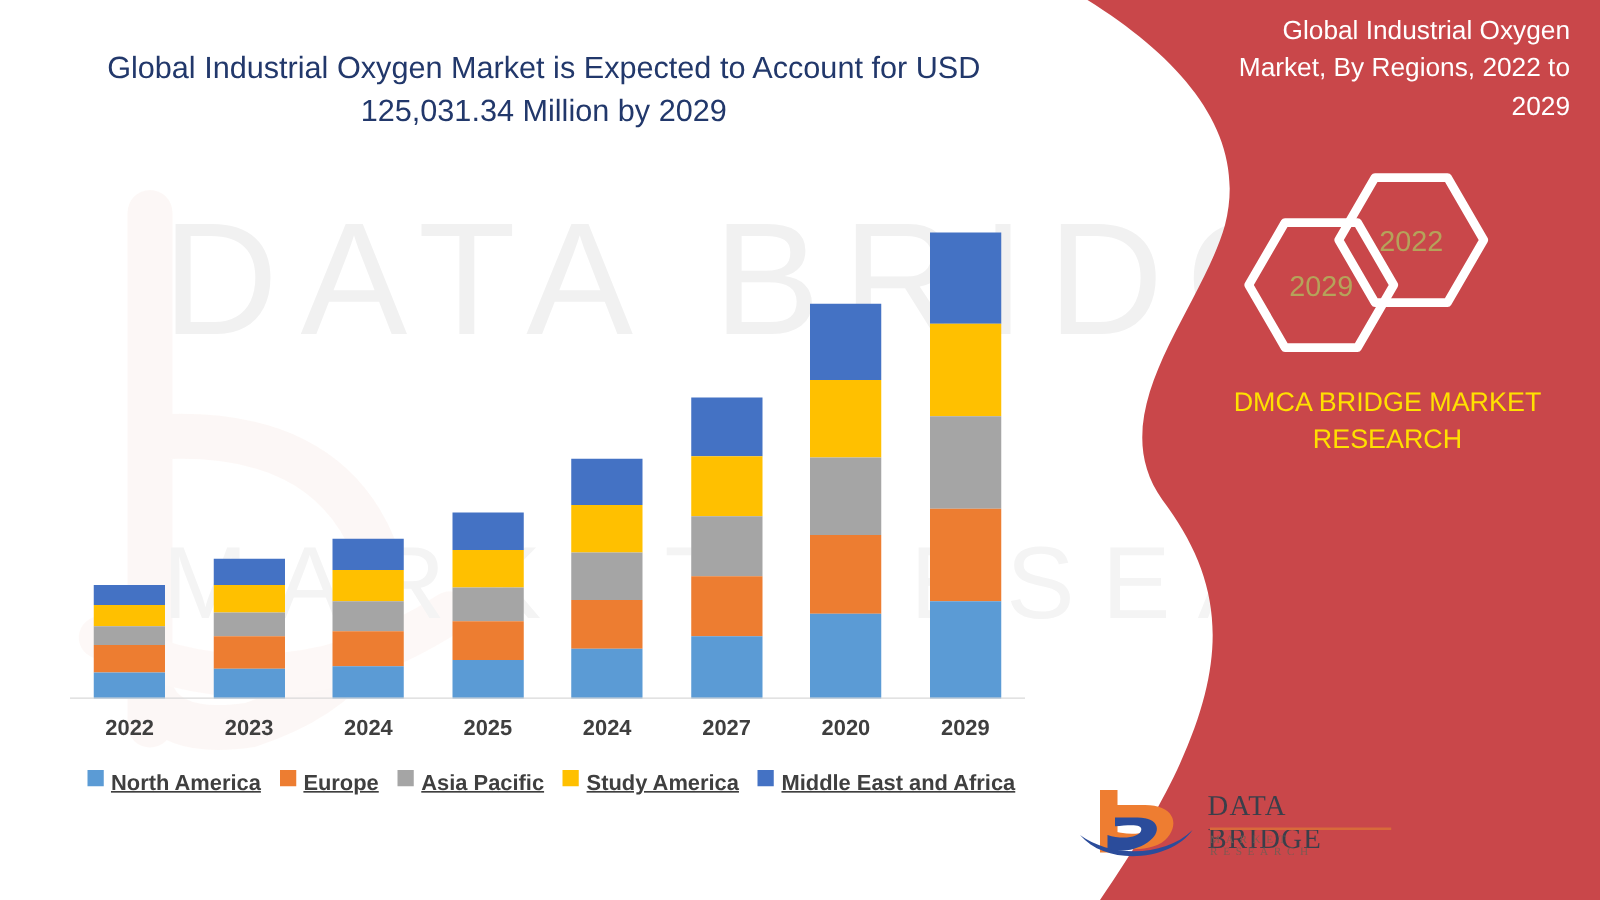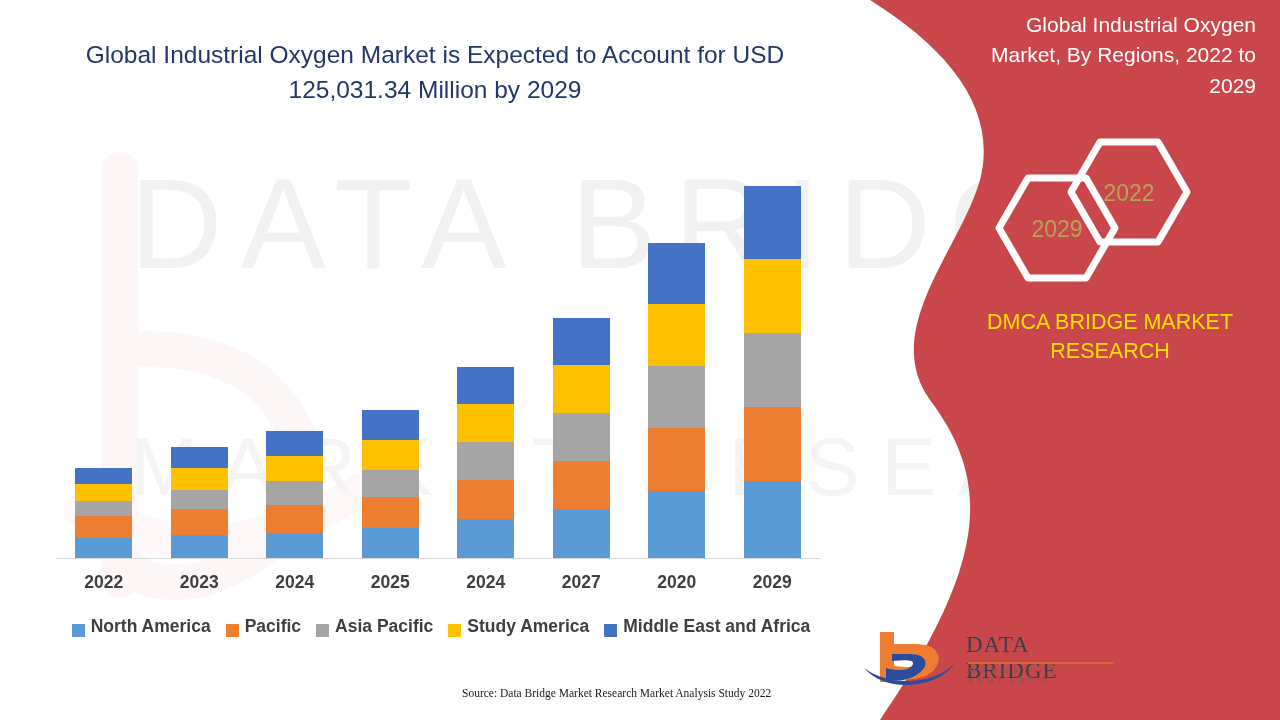--- a/index.html
+++ b/index.html
@@ -138,22 +138,23 @@
     left: 56px;
     top: 616px;
     width: 770px;
     display: flex;
     justify-content: center;
     align-items: center;
     gap: 15px;
   }
   .legend-item {
     display: flex;
-    align-items: flex-end;
+    align-items: flex-start;
     gap: 6px;
+    text-decoration: underline;
   }
   .legend-swatch {
     width: 13px;
     height: 13px;
     flex: 0 0 auto;
   }
   .legend-label {
     font-size: 17.5px;
     font-weight: bold;
     color: #3f3f3f;
@@ -367,37 +368,36 @@
       <div class="x-tick">2029</div>
     </div>
 
   <div id="legend">
       <div class="legend-item">
         <span class="legend-swatch" style="background: rgb(91, 155, 213);"></span>
         <span class="legend-label">North America</span>
       </div>
       <div class="legend-item">
         <span class="legend-swatch" style="background: rgb(237, 125, 49);"></span>
-        <span class="legend-label">Pacific</span>
+        <span class="legend-label">Europe</span>
       </div>
       <div class="legend-item">
         <span class="legend-swatch" style="background: rgb(165, 165, 165);"></span>
         <span class="legend-label">Asia Pacific</span>
       </div>
       <div class="legend-item">
         <span class="legend-swatch" style="background: rgb(255, 192, 0);"></span>
         <span class="legend-label">Study America</span>
       </div>
       <div class="legend-item">
         <span class="legend-swatch" style="background: rgb(68, 114, 196);"></span>
         <span class="legend-label">Middle East and Africa</span>
       </div>
     </div>
 
-  <div id="footer-source">Source: Data Bridge Market Research Market Analysis Study 2022</div>
 </div>
 
 <div id="red-panel">
   <svg id="red-shape" viewBox="0 0 440 720" preserveAspectRatio="none">
     <path d="M30 0 L440 0 L440 720 L40 720 C 150 560, 150 480, 90 400 C 40 330, 120 250, 140 180 C 158 110, 110 50, 30 0 Z" fill="#C9474A"></path>
   </svg>
 
   <div id="red-heading">Global Industrial Oxygen Market, By Regions, 2022 to 2029</div>
 
   <svg id="hex-badges" viewBox="0 0 230 160">

